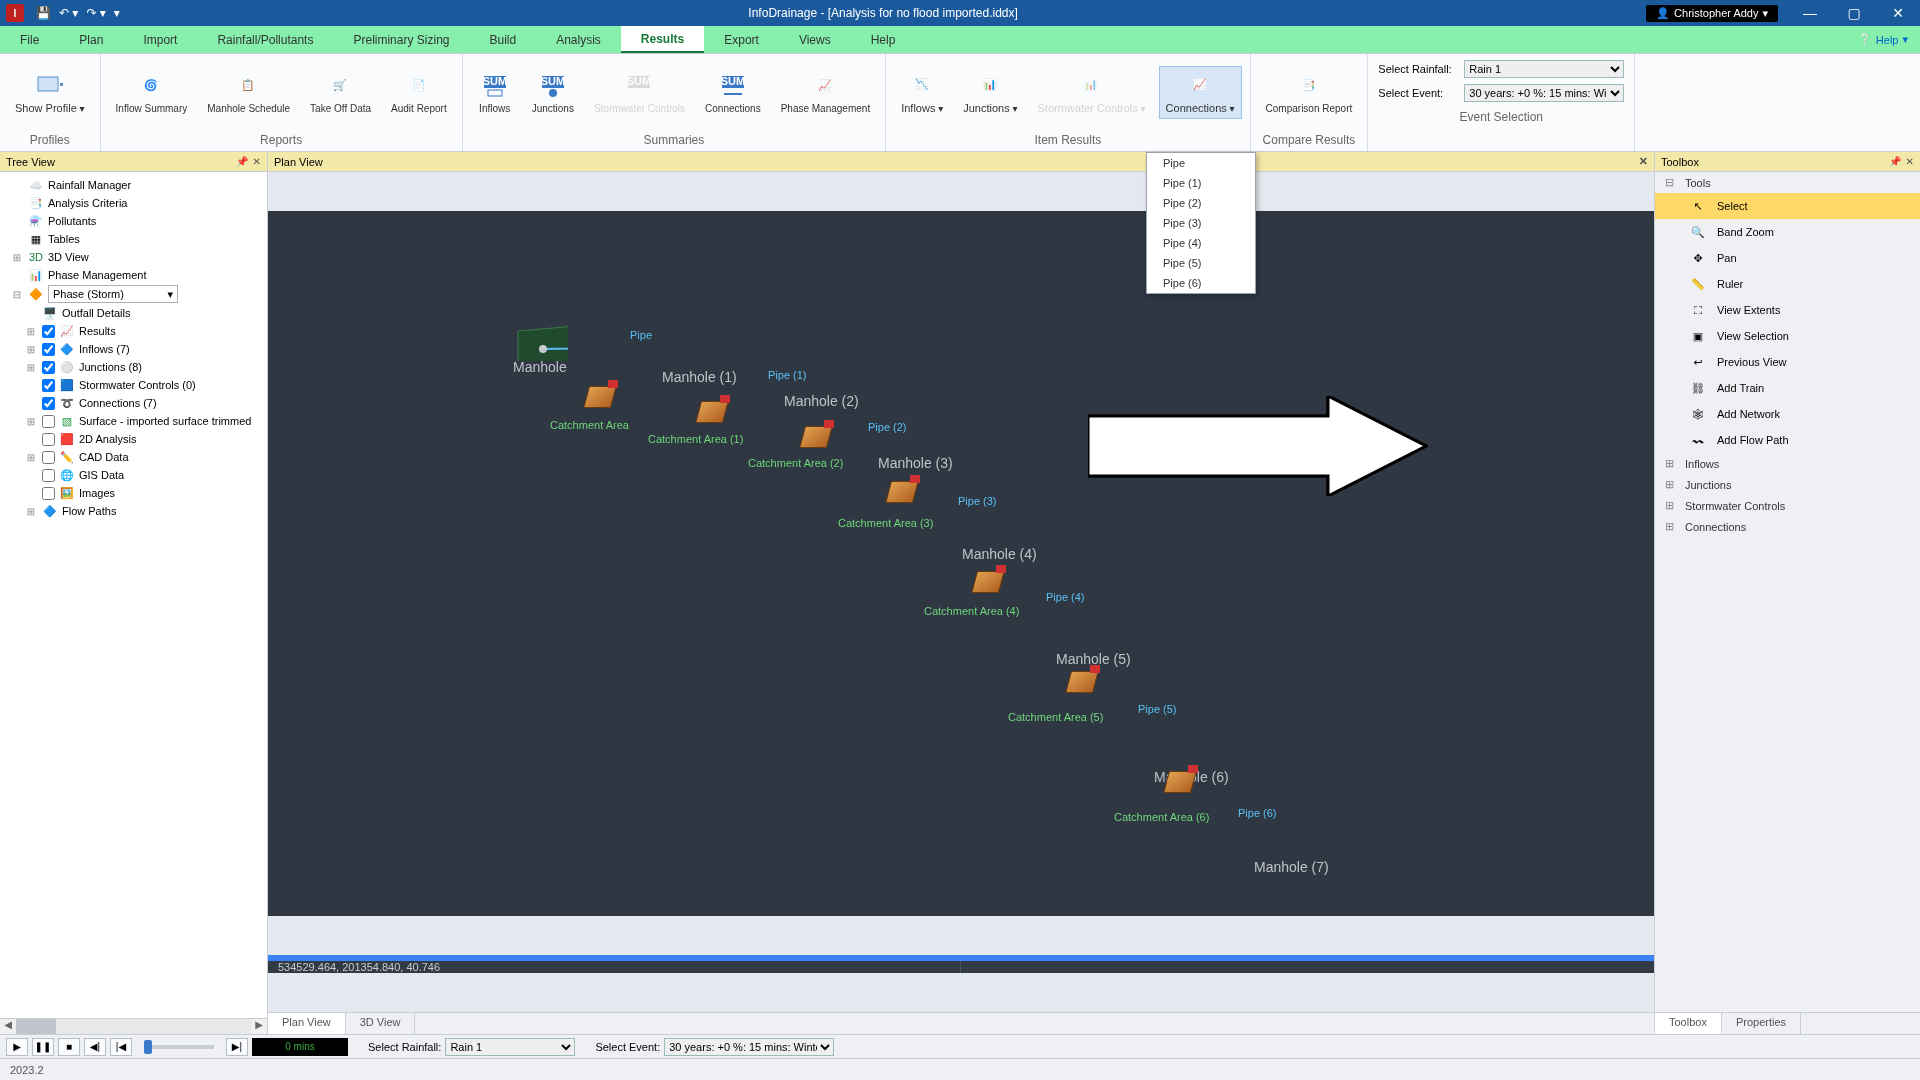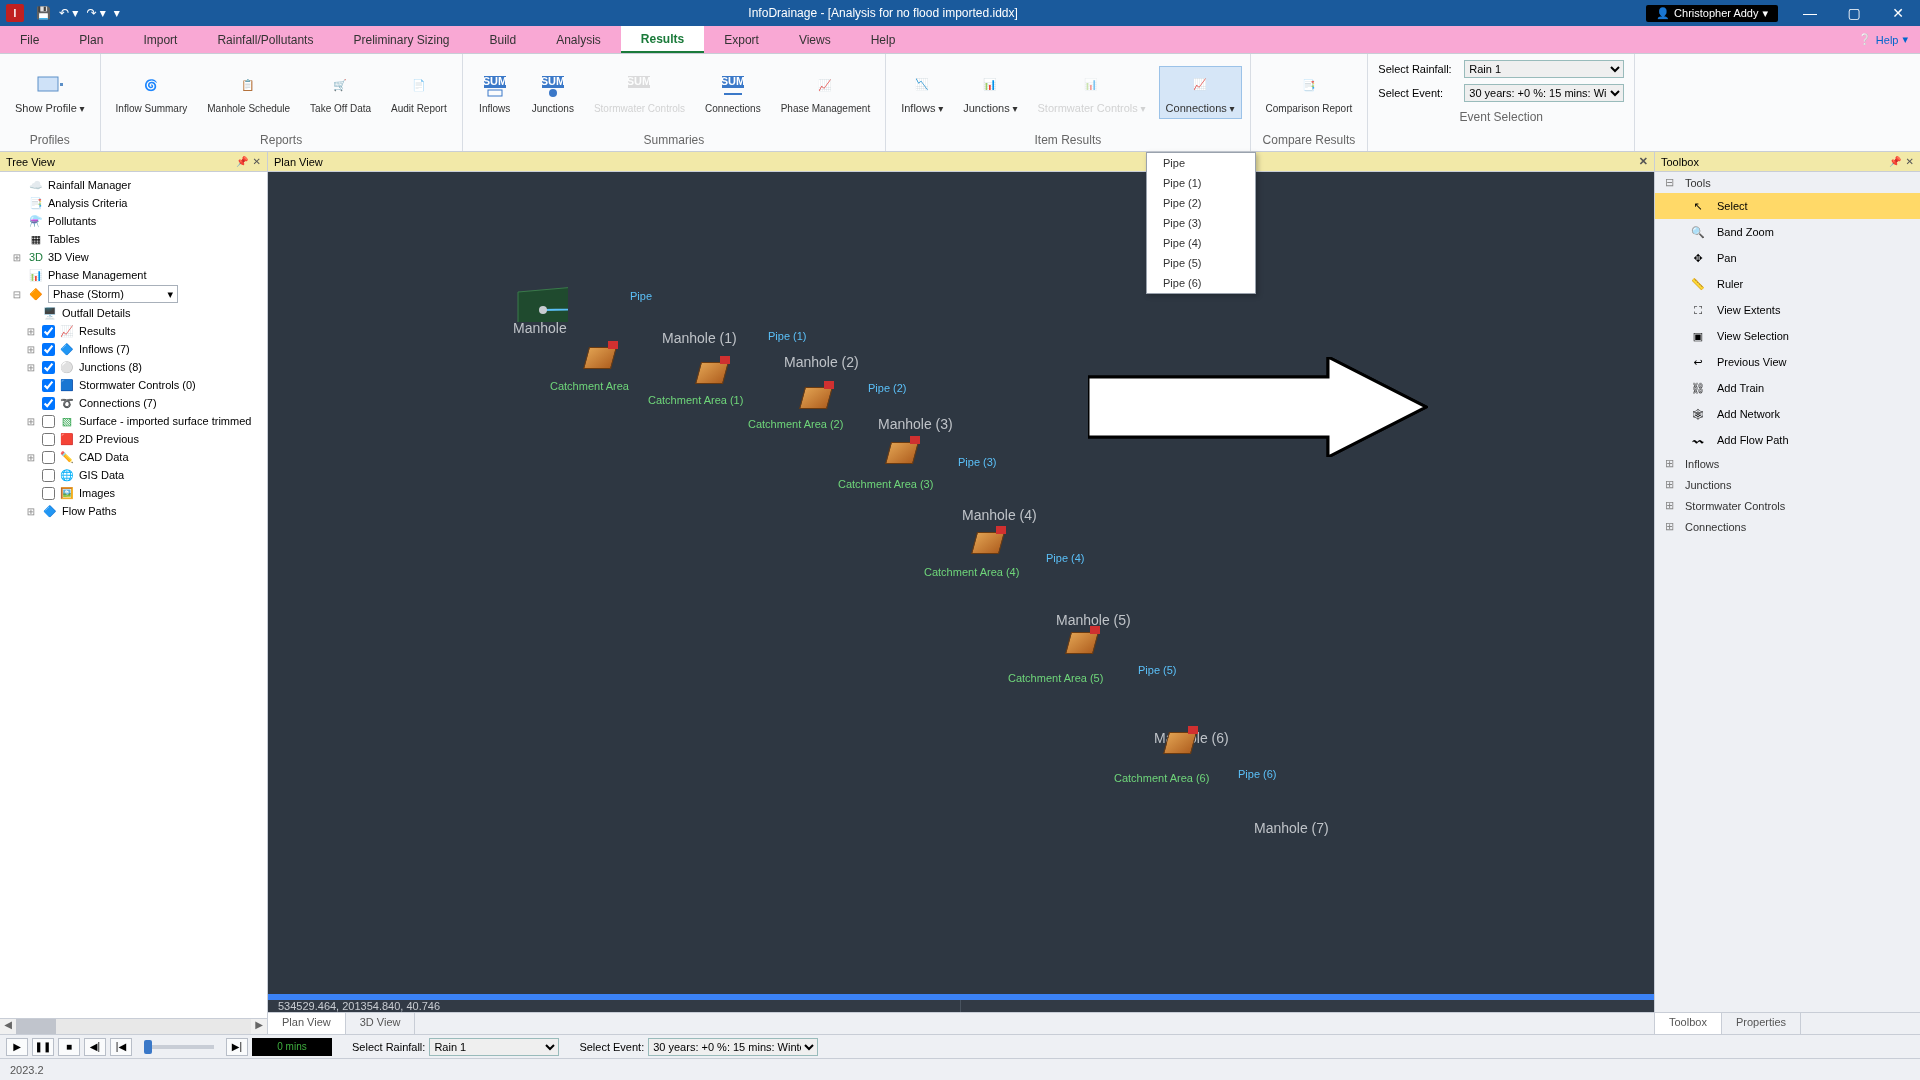--- a/index.html
+++ b/index.html
@@ -5,21 +5,21 @@
 *{box-sizing:border-box;margin:0;padding:0;font-family:"Segoe UI",Tahoma,sans-serif;font-size:11px;}
 body{background:#e5e8ee;overflow:hidden;width:1920px;height:1080px;position:relative;}
 .titlebar{height:26px;background:#1a5a9c;color:#fff;display:flex;align-items:center;}
 .titlebar .appicon{width:18px;height:18px;background:#c02020;margin:0 6px;display:flex;align-items:center;justify-content:center;color:#fff;font-weight:bold;font-size:10px;border-radius:2px;}
 .titlebar .qat{display:flex;gap:8px;margin-left:6px;align-items:center;}
 .titlebar .qat span{color:#fff;font-size:12px;}
 .titlebar .title{flex:1;text-align:center;font-size:12px;}
 .titlebar .user{background:#000;padding:2px 10px;border-radius:2px;display:flex;align-items:center;gap:4px;margin-right:10px;}
 .titlebar .winbtns{display:flex;gap:0;}
 .titlebar .winbtns div{width:44px;height:26px;display:flex;align-items:center;justify-content:center;color:#fff;font-size:14px;}
-.menubar{height:28px;background:#f9a8d4;border-bottom:1px solid #c8cdd6;display:flex;align-items:stretch;}
+.menubar{height:28px;background:#86efac;border-bottom:1px solid #c8cdd6;display:flex;align-items:stretch;}
 .menubar .tab{padding:0 20px;display:flex;align-items:center;font-size:12px;color:#333;}
 .menubar .tab.active{background:#fff;border-bottom:2px solid #1a7a3a;font-weight:600;color:#1a7a3a;}
 .menubar .help{margin-left:auto;padding:0 12px;display:flex;align-items:center;color:#0066cc;gap:4px;}
 .ribbon{height:98px;background:#fafbfc;border-bottom:1px solid #c8cdd6;display:flex;}
 .rgroup{border-right:1px solid #d8dde4;display:flex;flex-direction:column;}
 .rgroup .items{flex:1;display:flex;align-items:center;padding:4px 8px;gap:6px;}
 .rgroup .label{text-align:center;font-size:12px;color:#666;padding:2px 0 4px;}
 .rbtn{display:flex;flex-direction:column;align-items:center;justify-content:center;padding:4px 6px;gap:3px;border:1px solid transparent;min-width:48px;}
 .rbtn.active{background:#d6e6f7;border-color:#9bc2e8;}
 .rbtn .ico{width:32px;height:28px;display:flex;align-items:center;justify-content:center;}
@@ -41,21 +41,21 @@
 .tree .chk{width:13px;height:13px;}
 .tree .tico{width:16px;height:16px;display:flex;align-items:center;justify-content:center;}
 .tree .tlbl{font-size:11px;}
 .tree .d0{padding-left:10px;}
 .tree .d1{padding-left:24px;}
 .leftpanel .hscroll{height:16px;display:flex;background:#f0f0f0;border-top:1px solid #c8cdd6;}
 .leftpanel .hscroll .arrow{width:16px;text-align:center;font-size:10px;color:#666;}
 .leftpanel .hscroll .track{flex:1;background:#e8e8e8;position:relative;}
 .leftpanel .hscroll .thumb{position:absolute;left:0;width:40px;top:0;bottom:0;background:#c0c4cc;}
 
-.center{flex:1;display:flex;flex-direction:column;position:relative;}
+.center{flex:1;display:flex;flex-direction:column;position:relative;gap:39px;}
 .center .panehdr{justify-content:flex-start;}
 .center .panehdr .close{margin-left:auto;color:#555;font-weight:bold;}
 .canvas{flex:1;background:#2e3742;position:relative;overflow:hidden;}
 .nodelbl{position:absolute;color:#bfc3c8;font-size:14px;white-space:nowrap;}
 .pipelbl{position:absolute;color:#5bc0f8;font-size:11px;white-space:nowrap;}
 .arealbl{position:absolute;color:#6fd67a;font-size:11px;white-space:nowrap;}
 .manhole-icon{position:absolute;width:28px;height:22px;}
 .mh-body{position:absolute;inset:0;background:linear-gradient(135deg,#e0a050,#b06020);transform:skew(-15deg);border:1px solid #6a3a10;}
 .mh-flag{position:absolute;top:-6px;right:-4px;width:10px;height:8px;background:#d03030;}
 .line-svg{position:absolute;inset:0;pointer-events:none;}
@@ -76,21 +76,21 @@
 .toolbox .tool.active{background:#ffd968;}
 .toolbox .tool .ti{width:18px;height:18px;display:flex;align-items:center;justify-content:center;}
 .tabstrip{height:22px;background:#eef0f4;display:flex;border-top:1px solid #c8cdd6;}
 .tabstrip .t{padding:3px 14px;border-right:1px solid #c8cdd6;font-size:11px;color:#555;}
 .tabstrip .t.active{background:#fff;}
 
 .timeline{height:24px;background:#eef0f4;border-top:1px solid #c8cdd6;display:flex;align-items:center;gap:4px;padding:0 6px;}
 .timeline .pbtn{width:22px;height:18px;border:1px solid #b8bec8;background:#fafbfc;display:flex;align-items:center;justify-content:center;font-size:10px;}
 .timeline .slider{flex:0 0 70px;height:4px;background:#c8cdd6;position:relative;margin:0 8px;}
 .timeline .slider .knob{position:absolute;left:0;top:-5px;width:8px;height:14px;background:#3a78c8;border-radius:2px;}
-.timeline .timebox{width:80px;height:18px;background:#000;color:#3fae3f;display:flex;align-items:center;justify-content:center;font-size:10px;}
+.timeline .timebox{width:96px;height:18px;background:#000;color:#3fae3f;display:flex;align-items:center;justify-content:center;font-size:10px;}
 .timeline label{font-size:11px;margin-left:16px;}
 .timeline select{height:18px;border:1px solid #9bb;font-size:11px;}
 .statusbar{height:22px;background:#eef0f4;border-top:1px solid #c8cdd6;display:flex;align-items:center;padding:0 10px;font-size:11px;color:#555;}
 
 .popup{position:absolute;left:1146px;top:152px;width:110px;background:#fff;border:1px solid #9aa2ad;box-shadow:2px 2px 5px rgba(0,0,0,.25);z-index:50;}
 .popup .item{padding:4px 16px;font-size:11px;color:#333;}
 
 .phasecombo{border:1px solid #a8b0ba;background:#fff;width:130px;height:18px;display:flex;align-items:center;padding:0 4px;font-size:11px;justify-content:space-between;}
 </style>
 </head>
@@ -351,21 +351,21 @@
       <div class="node d1">
           <span class="exp">⊞</span>
           <input type="checkbox" class="chk" style="">
           <span class="tico" style="color:#1a9a3a">▧</span>
           <span class="tlbl">Surface - imported surface trimmed</span>
         </div>
       <div class="node d1">
           <span class="exp"></span>
           <input type="checkbox" class="chk" style="">
           <span class="tico">🟥</span>
-          <span class="tlbl">2D Previous</span>
+          <span class="tlbl">2D Analysis</span>
         </div>
       <div class="node d1">
           <span class="exp">⊞</span>
           <input type="checkbox" class="chk" style="">
           <span class="tico">✏️</span>
           <span class="tlbl">CAD Data</span>
         </div>
       <div class="node d1">
           <span class="exp"></span>
           <input type="checkbox" class="chk" style="">

